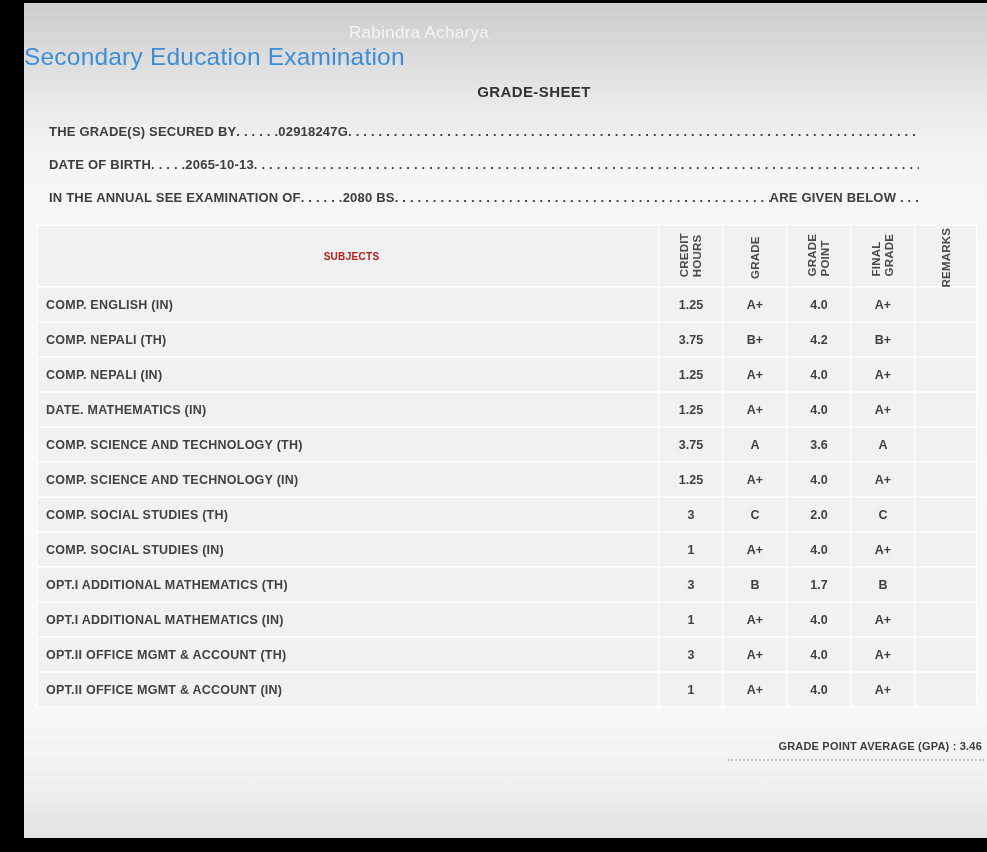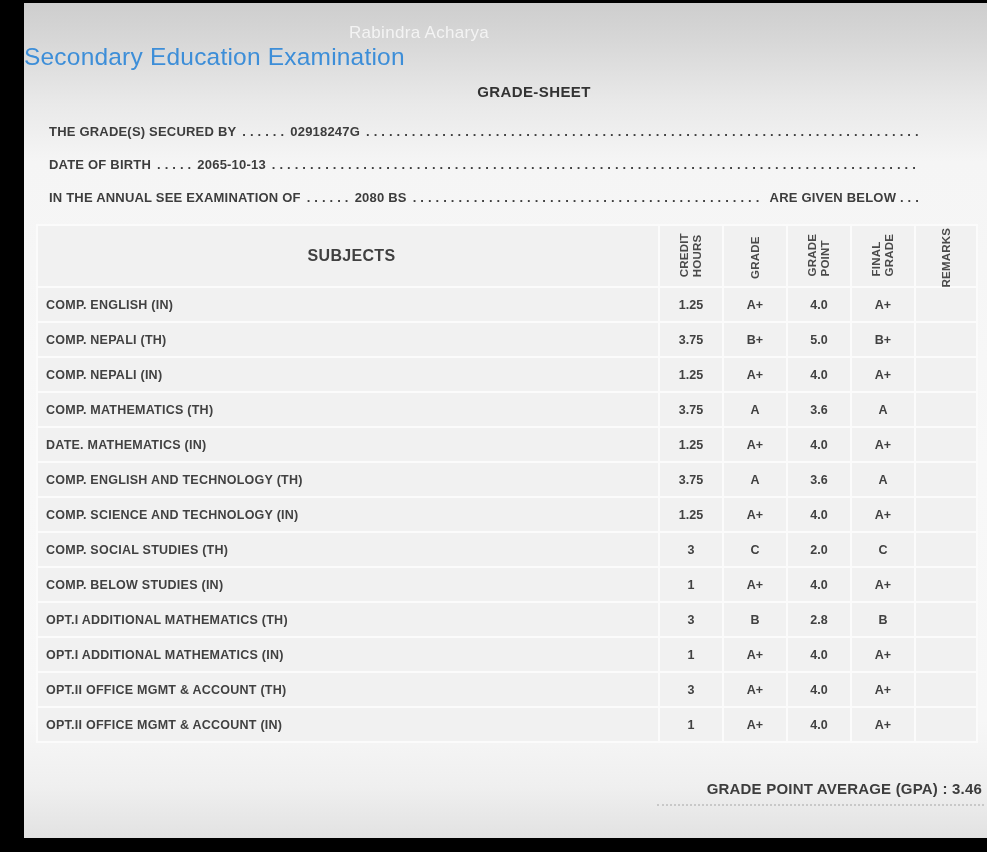--- a/index.html
+++ b/index.html
@@ -44,21 +44,20 @@
     line-height: 18px;
     font-weight: 700;
     color: #333;
     letter-spacing: 0.4px;
     margin-left: 43px;
   }
   .info { margin: 14px 82px 0 25px; }
   .info-line {
     display: flex;
     align-items: center;
-    gap: 6px;
     height: 33px;
     font-size: 13px;
     font-weight: 700;
     color: #3d3d3d;
     letter-spacing: 0.2px;
   }
   .info-line span { white-space: pre; }
   .info-line .fill {
     flex: 1;
     min-width: 0;
@@ -78,22 +77,22 @@
     overflow: visible;
   }
   .grades-table thead th {
     height: 60px;
     vertical-align: middle;
     text-align: center;
   }
   th.subjects-th {
     text-align: left;
     padding-left: 8px;
-    font-size: 16px;
-    color: #404040;
+    font-size: 10px;
+    color: #b91c1c;
     letter-spacing: 0.3px;
   }
   .rot {
     display: inline-block;
     transform: rotate(-90deg);
     font-size: 11.5px;
     line-height: 1.15;
     white-space: pre-line;
     text-align: left;
     color: #4a4a4a;
@@ -107,21 +106,21 @@
     vertical-align: middle;
   }
   td.subject {
     text-align: left;
     padding-left: 8px;
     letter-spacing: 0.25px;
   }
   .gpa {
     margin: 20px 17px 0 0;
     text-align: right;
-    font-size: 15px;
+    font-size: 11px;
     font-weight: 700;
     color: #3d3d3d;
     letter-spacing: 0.2px;
     white-space: pre;
   }
   .gpa .inner {
     display: inline-block;
     border-bottom: 2px dotted #c8c8c8;
     padding: 0 2px 7px 50px;
   }
@@ -189,54 +188,46 @@
       <td>A+</td>
       <td>4.0</td>
       <td>A+</td>
       <td></td>
     </tr>
 
     <tr>
       <td class="subject">COMP. NEPALI (TH)</td>
       <td>3.75</td>
       <td>B+</td>
-      <td>5.0</td>
+      <td>4.2</td>
       <td>B+</td>
       <td></td>
     </tr>
 
     <tr>
       <td class="subject">COMP. NEPALI (IN)</td>
       <td>1.25</td>
       <td>A+</td>
       <td>4.0</td>
       <td>A+</td>
       <td></td>
     </tr>
 
-    <tr>
-      <td class="subject">COMP. MATHEMATICS (TH)</td>
-      <td>3.75</td>
-      <td>A</td>
-      <td>3.6</td>
-      <td>A</td>
-      <td></td>
-    </tr>
 
     <tr>
       <td class="subject">DATE. MATHEMATICS (IN)</td>
       <td>1.25</td>
       <td>A+</td>
       <td>4.0</td>
       <td>A+</td>
       <td></td>
     </tr>
 
     <tr>
-      <td class="subject">COMP. ENGLISH AND TECHNOLOGY (TH)</td>
+      <td class="subject">COMP. SCIENCE AND TECHNOLOGY (TH)</td>
       <td>3.75</td>
       <td>A</td>
       <td>3.6</td>
       <td>A</td>
       <td></td>
     </tr>
 
     <tr>
       <td class="subject">COMP. SCIENCE AND TECHNOLOGY (IN)</td>
       <td>1.25</td>
@@ -249,33 +240,33 @@
     <tr>
       <td class="subject">COMP. SOCIAL STUDIES (TH)</td>
       <td>3</td>
       <td>C</td>
       <td>2.0</td>
       <td>C</td>
       <td></td>
     </tr>
 
     <tr>
-      <td class="subject">COMP. BELOW STUDIES (IN)</td>
+      <td class="subject">COMP. SOCIAL STUDIES (IN)</td>
       <td>1</td>
       <td>A+</td>
       <td>4.0</td>
       <td>A+</td>
       <td></td>
     </tr>
 
     <tr>
       <td class="subject">OPT.I ADDITIONAL MATHEMATICS (TH)</td>
       <td>3</td>
       <td>B</td>
-      <td>2.8</td>
+      <td>1.7</td>
       <td>B</td>
       <td></td>
     </tr>
 
     <tr>
       <td class="subject">OPT.I ADDITIONAL MATHEMATICS (IN)</td>
       <td>1</td>
       <td>A+</td>
       <td>4.0</td>
       <td>A+</td>

